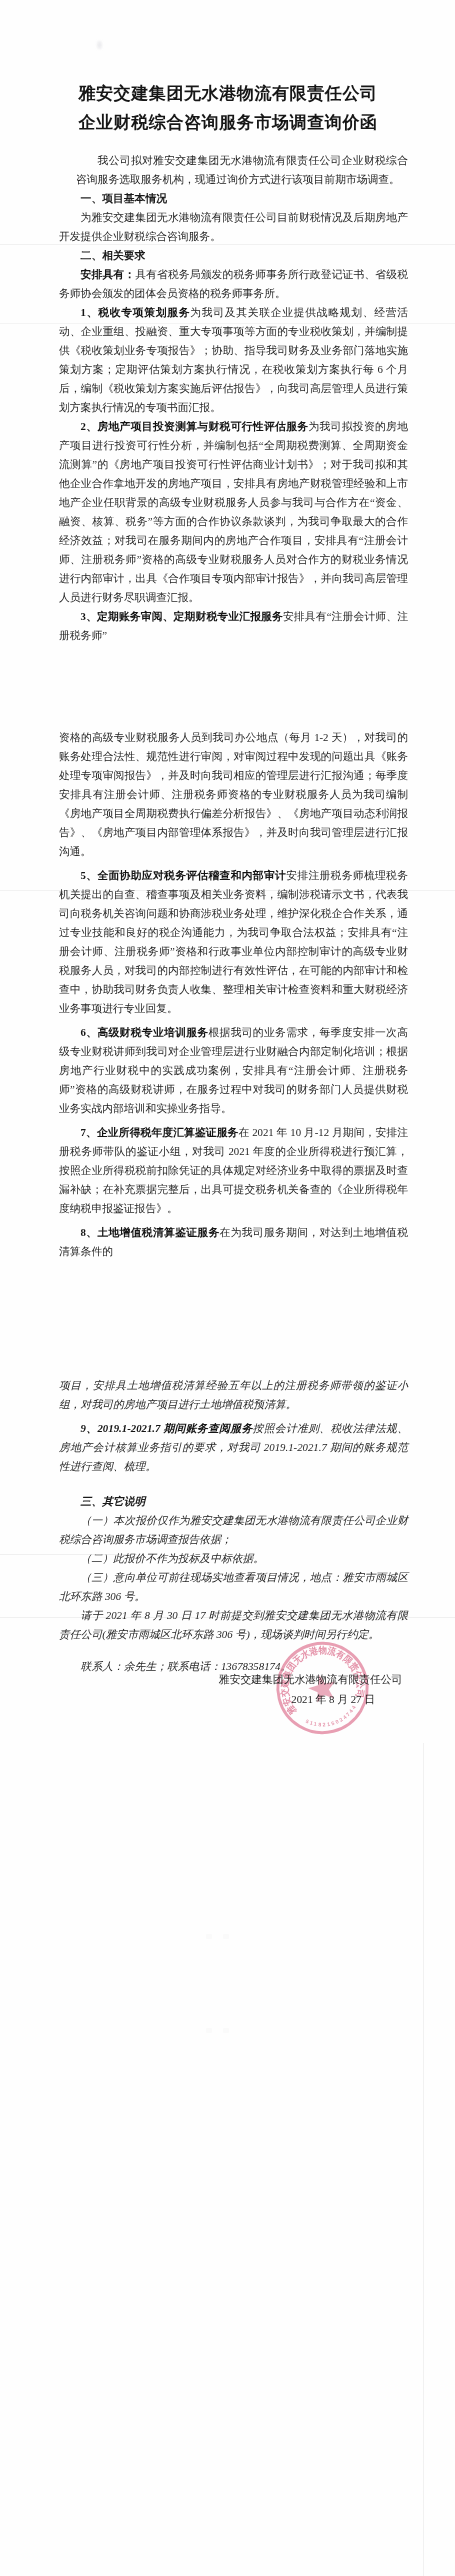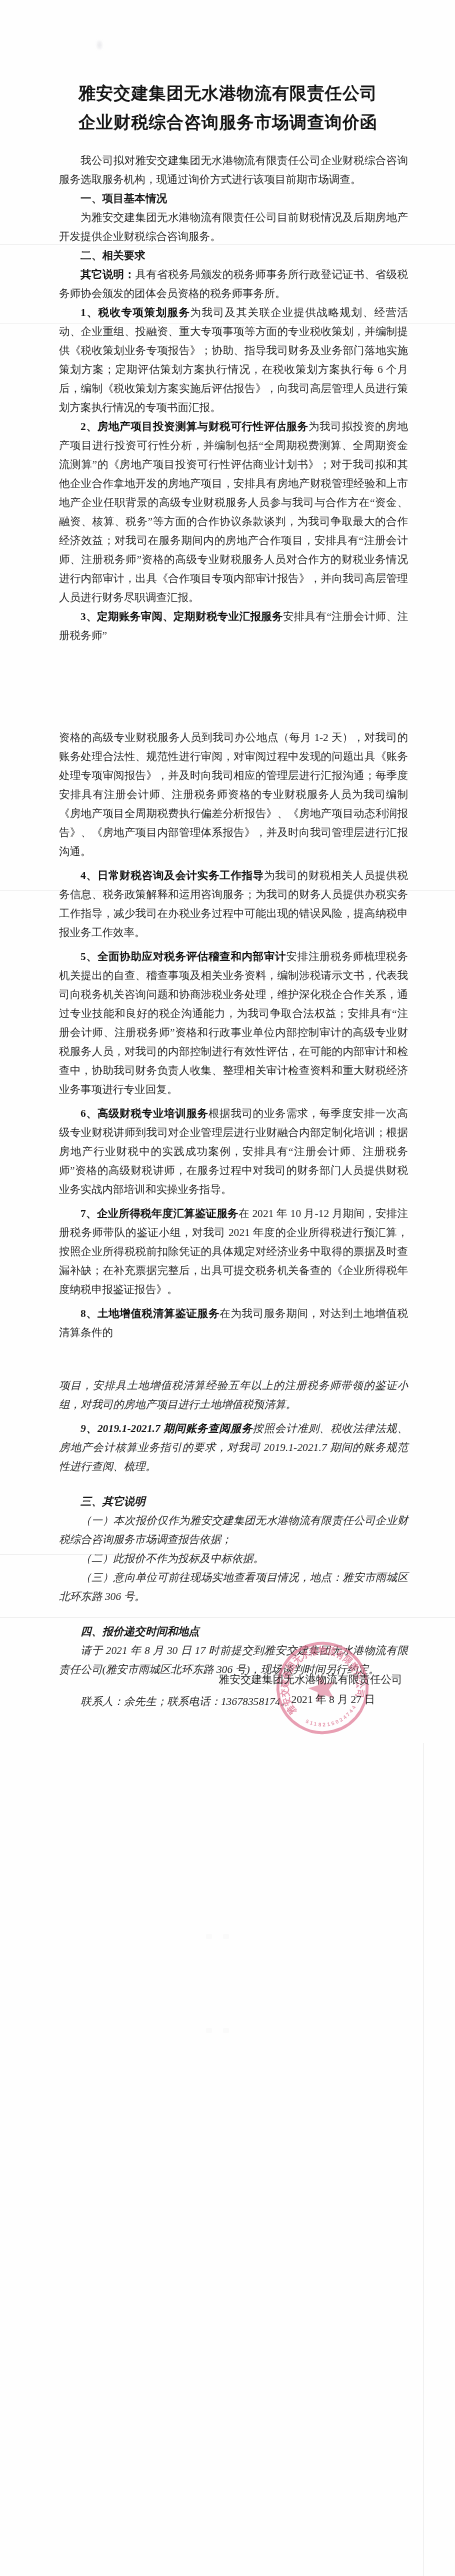--- a/index.html
+++ b/index.html
@@ -14,21 +14,21 @@
     font-size:17px;line-height:28.5px;margin:0;letter-spacing:0.6px;
     font-family:"Liberation Serif","DejaVu Serif",serif;}
   .title-wrap{padding-top:80px;width:456px;}
   .para{margin:0;text-align:justify;font-size:10.8px;line-height:19px;color:#242424;}
   .para b{color:#141414;}
   .indent{text-indent:2em;}
   .heading{font-family:"Liberation Sans","DejaVu Sans",sans-serif;font-weight:bold;
     color:#1a1a1a;font-size:10.8px;text-indent:2em;}
   .page2 .item,.page3 .item{margin-top:5.1px;}
   .page3 .heading{margin-top:16px;}
-  .page1 .first-para{margin-top:13.7px;}
+  .page1 .first-para{margin-top:13.7px;margin-left:17px;}
   .contact{margin-top:13px;text-indent:2em;}
   .signature{position:absolute;left:0;top:1670px;width:407px;text-align:right;}
   .signature .sig-company{font-size:10.8px;line-height:19px;color:#232323;padding-right:4.6px;margin:0;}
   .signature .sig-date{font-size:10.8px;line-height:19px;color:#232323;padding-right:32px;margin:0.6px 0 0 0;}
   .stamp{position:absolute;left:275px;top:1640px;width:95px;height:96px;
     transform:rotate(-14deg);opacity:.85;pointer-events:none;}
   .artifact{position:absolute;background:#ececec;height:0.6px;}
   .artifact.v{width:0.6px;height:auto;background:#f1f1f1;}
   .smudge{position:absolute;width:5.1px;height:8px;background:#e9e9ec;
     border-radius:50%;filter:blur(1.1px);opacity:.8;}
@@ -52,47 +52,45 @@
 <div class="sheet page1" style="top:0;height:701px;">
   <div class="title-wrap">
     <p class="doc-title">雅安交建集团无水港物流有限责任公司</p>
     <p class="doc-title">企业财税综合咨询服务市场调查询价函</p>
   </div>
   <div class="content">
       <p class="para body indent first-para"><span>我公司拟对雅安交建集团无水港物流有限责任公司企业财税综合咨询服务选取服务机构，现通过询价方式进行该项目前期市场调查。</span></p>
       <p class="para heading"><span>一、项目基本情况</span></p>
       <p class="para body indent"><span>为雅安交建集团无水港物流有限责任公司目前财税情况及后期房地产开发提供企业财税综合咨询服务。</span></p>
       <p class="para heading"><span>二、相关要求</span></p>
-      <p class="para body indent"><b>其它说明：</b><span>具有省税务局颁发的税务师事务所行政登记证书、省级税务师协会颁发的团体会员资格的税务师事务所。</span></p>
+      <p class="para body indent"><b>安排具有：</b><span>具有省税务局颁发的税务师事务所行政登记证书、省级税务师协会颁发的团体会员资格的税务师事务所。</span></p>
       <p class="para item indent"><b>1、税收专项策划服务</b><span>为我司及其关联企业提供战略规划、经营活动、企业重组、投融资、重大专项事项等方面的专业税收策划，并编制提供《税收策划业务专项报告》；协助、指导我司财务及业务部门落地实施策划方案；定期评估策划方案执行情况，在税收策划方案执行每 6 个月后，编制《税收策划方案实施后评估报告》，向我司高层管理人员进行策划方案执行情况的专项书面汇报。</span></p>
       <p class="para item indent"><b>2、房地产项目投资测算与财税可行性评估服务</b><span>为我司拟投资的房地产项目进行投资可行性分析，并编制包括“全周期税费测算、全周期资金流测算”的《房地产项目投资可行性评估商业计划书》；对于我司拟和其他企业合作拿地开发的房地产项目，安排具有房地产财税管理经验和上市地产企业任职背景的高级专业财税服务人员参与我司与合作方在“资金、融资、核算、税务”等方面的合作协议条款谈判，为我司争取最大的合作经济效益；对我司在服务期间内的房地产合作项目，安排具有“注册会计师、注册税务师”资格的高级专业财税服务人员对合作方的财税业务情况进行内部审计，出具《合作项目专项内部审计报告》，并向我司高层管理人员进行财务尽职调查汇报。</span></p>
       <p class="para item indent"><b>3、定期账务审阅、定期财税专业汇报服务</b><span>安排具有“注册会计师、注册税务师”</span></p>
     </div>
 </div>
 
 <div class="sheet page2" style="top:719px;height:644px;">
   <div class="content" style="padding-top:9px;">
       <p class="para body"><span>资格的高级专业财税服务人员到我司办公地点（每月 1-2 天），对我司的账务处理合法性、规范性进行审阅，对审阅过程中发现的问题出具《账务处理专项审阅报告》，并及时向我司相应的管理层进行汇报沟通；每季度安排具有注册会计师、注册税务师资格的专业财税服务人员为我司编制《房地产项目全周期税费执行偏差分析报告》、《房地产项目动态利润报告》、《房地产项目内部管理体系报告》，并及时向我司管理层进行汇报沟通。</span></p>
-      <p class="para item indent"><b>4、日常财税咨询及会计实务工作指导</b><span>为我司的财税相关人员提供税务信息、税务政策解释和运用咨询服务；为我司的财务人员提供办税实务工作指导，减少我司在办税业务过程中可能出现的错误风险，提高纳税申报业务工作效率。</span></p>
       <p class="para item indent"><b>5、全面协助应对税务评估稽查和内部审计</b><span>安排注册税务师梳理税务机关提出的自查、稽查事项及相关业务资料，编制涉税请示文书，代表我司向税务机关咨询问题和协商涉税业务处理，维护深化税企合作关系，通过专业技能和良好的税企沟通能力，为我司争取合法权益；安排具有“注册会计师、注册税务师”资格和行政事业单位内部控制审计的高级专业财税服务人员，对我司的内部控制进行有效性评估，在可能的内部审计和检查中，协助我司财务负责人收集、整理相关审计检查资料和重大财税经济业务事项进行专业回复。</span></p>
       <p class="para item indent"><b>6、高级财税专业培训服务</b><span>根据我司的业务需求，每季度安排一次高级专业财税讲师到我司对企业管理层进行业财融合内部定制化培训；根据房地产行业财税中的实践成功案例，安排具有“注册会计师、注册税务师”资格的高级财税讲师，在服务过程中对我司的财务部门人员提供财税业务实战内部培训和实操业务指导。</span></p>
       <p class="para item indent"><b>7、企业所得税年度汇算鉴证服务</b><span>在 2021 年 10 月-12 月期间，安排注册税务师带队的鉴证小组，对我司 2021 年度的企业所得税进行预汇算，按照企业所得税税前扣除凭证的具体规定对经济业务中取得的票据及时查漏补缺；在补充票据完整后，出具可提交税务机关备查的《企业所得税年度纳税申报鉴证报告》。</span></p>
       <p class="para item indent"><b>8、土地增值税清算鉴证服务</b><span>在为我司服务期间，对达到土地增值税清算条件的</span></p>
     </div>
 </div>
 
 <div class="sheet page3" style="top:1369px;height:626px;">
   <div class="content" style="padding-top:6.8px;font-style:italic;">
       <p class="para body"><span>项目，安排具土地增值税清算经验五年以上的注册税务师带领的鉴证小组，对我司的房地产项目进行土地增值税预清算。</span></p>
       <p class="para item indent"><b>9、2019.1-2021.7 期间账务查阅服务</b><span>按照会计准则、税收法律法规、房地产会计核算业务指引的要求，对我司 2019.1-2021.7 期间的账务规范性进行查阅、梳理。</span></p>
       <p class="para heading"><span>三、其它说明</span></p>
       <p class="para body indent"><span>（一）本次报价仅作为雅安交建集团无水港物流有限责任公司企业财税综合咨询服务市场调查报告依据；</span></p>
       <p class="para body indent"><span>（二）此报价不作为投标及中标依据。</span></p>
       <p class="para body indent"><span>（三）意向单位可前往现场实地查看项目情况，地点：雅安市雨城区北环东路 306 号。</span></p>
-      <p class="para heading"><span>四、报价递交时间和地点</span></p>
       <p class="para body indent"><span>请于 2021 年 8 月 30 日 17 时前提交到雅安交建集团无水港物流有限责任公司(雅安市雨城区北环东路 306 号)，现场谈判时间另行约定。</span></p>
       <p class="para body contact"><span>联系人：余先生；联系电话：13678358174。</span></p>
     </div>
 </div>
 
 <svg class="stamp" viewBox="0 0 164 164">
   <circle cx="82" cy="82" r="77" fill="none" stroke="#dd7390" stroke-width="5" opacity="0.8"></circle>
   <path opacity="0.7" fill="#dd7390" d="M82 59 L88.2 75.5 L105.8 76.3 L92 87.2 L96.7 104.2 L82 94.5 L67.3 104.2 L72 87.2 L58.2 76.3 L75.8 75.5 Z"></path>
   <defs>
     <path id="sealArcTop" d="M30 112 A60 60 0 1 1 134 112" fill="none"></path>

